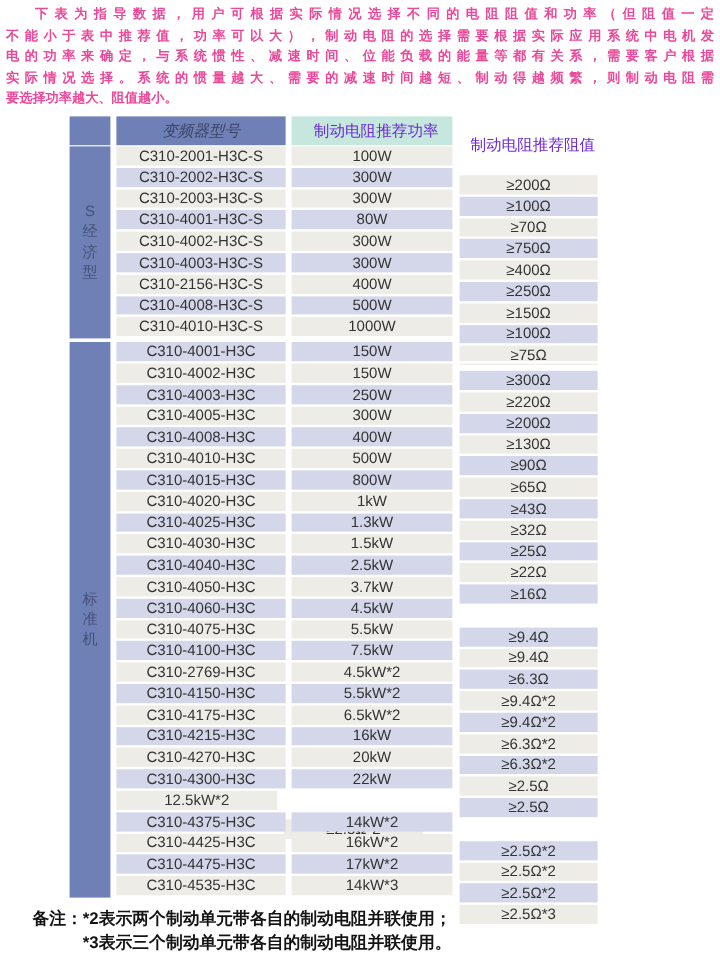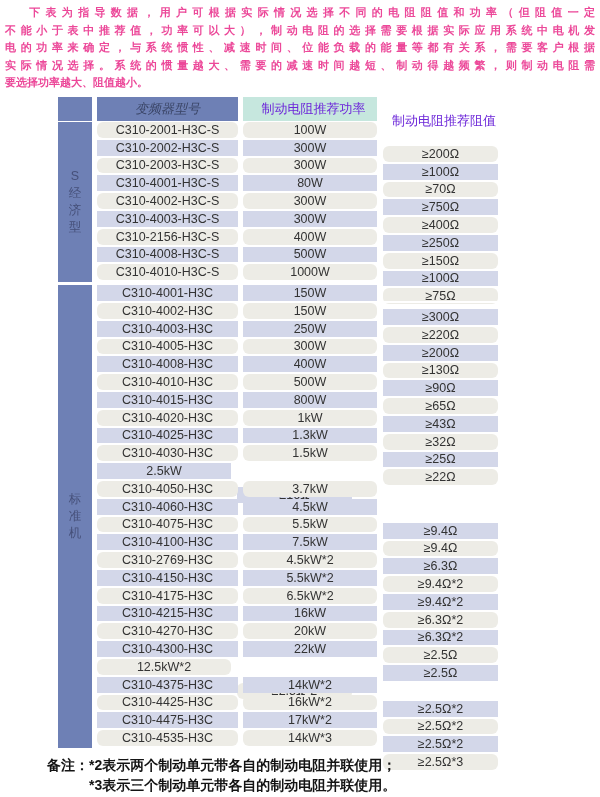--- a/index.html
+++ b/index.html
@@ -31,28 +31,28 @@
   .side-cell{
     width:34px;margin-right:5px;background:var(--blue);
     display:flex;flex-direction:column;align-items:center;justify-content:center;
   }
   .side-char{
     font-size:12.5px;color:#46507a;line-height:17px;text-align:center;
   }
   .rows{width:425px;}
   .row{display:flex;height:17.8px;box-sizing:border-box;border-bottom:2px solid #ffffff;}
   .row .cell{font-size:12.5px;color:#333333;height:100%;}
-  .row.even .cell{background:var(--rowA);border-radius:6px;}
+  .row.even .cell{background:var(--rowA);}
   .row.odd  .cell{background:var(--rowB);}
   
   .notes{
     position:absolute;top:755px;left:27px;display:flex;
     font-size:14px;font-weight:bold;color:#141414;line-height:20px;
   }
-  .notes-prefix{white-space:nowrap;margin-left:20px;}
+  .notes-prefix{white-space:nowrap;}
 </style>
 </head>
 <body>
 
 <div class="intro" id="intro">
     <div class="intro-line">下表为指导数据，用户可根据实际情况选择不同的电阻阻值和功率（但阻值一定</div>
     <div class="intro-line">不能小于表中推荐值，功率可以大），制动电阻的选择需要根据实际应用系统中电机发</div>
     <div class="intro-line">电的功率来确定，与系统惯性、减速时间、位能负载的能量等都有关系，需要客户根据</div>
     <div class="intro-line">实际情况选择。系统的惯量越大、需要的减速时间越短、制动得越频繁，则制动电阻需</div>
     <div class="intro-line">要选择功率越大、阻值越小。</div>
@@ -172,20 +172,21 @@
             <div class="cell col-model">C310-4025-H3C</div>
             <div class="cell col-power">1.3kW</div>
             <div class="cell col-res">≥25Ω</div>
           </div>
           <div class="row even">
             <div class="cell col-model">C310-4030-H3C</div>
             <div class="cell col-power">1.5kW</div>
             <div class="cell col-res">≥22Ω</div>
           </div>
           <div class="row odd">
+            <div class="cell col-model">C310-4040-H3C</div>
             <div class="cell col-power">2.5kW</div>
             <div class="cell col-res">≥16Ω</div>
           </div>
           <div class="row even">
             <div class="cell col-model">C310-4050-H3C</div>
             <div class="cell col-power">3.7kW</div>
           </div>
           <div class="row odd">
             <div class="cell col-model">C310-4060-H3C</div>
             <div class="cell col-power">4.5kW</div>

